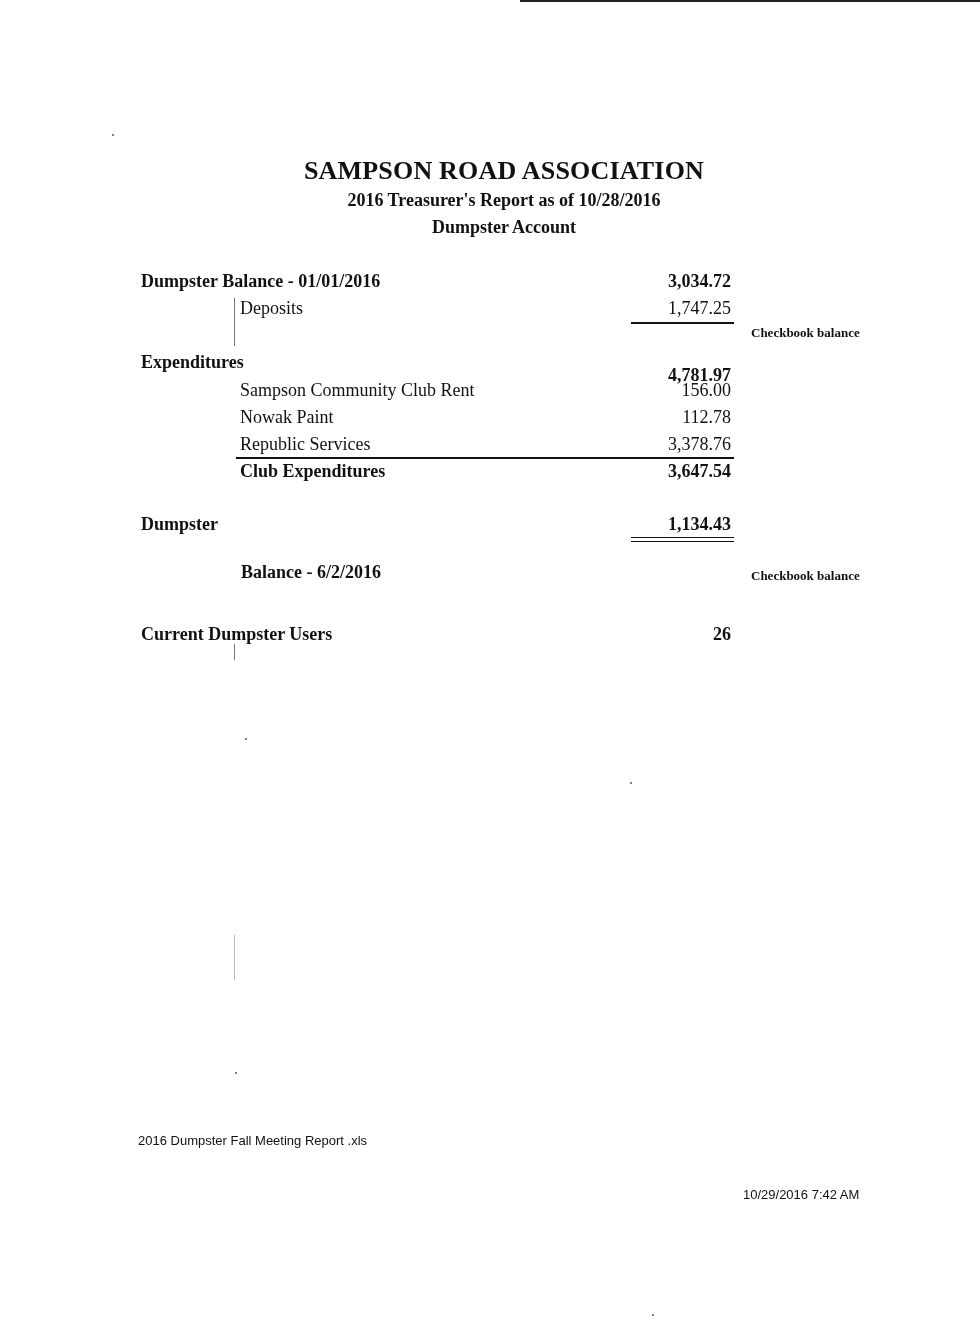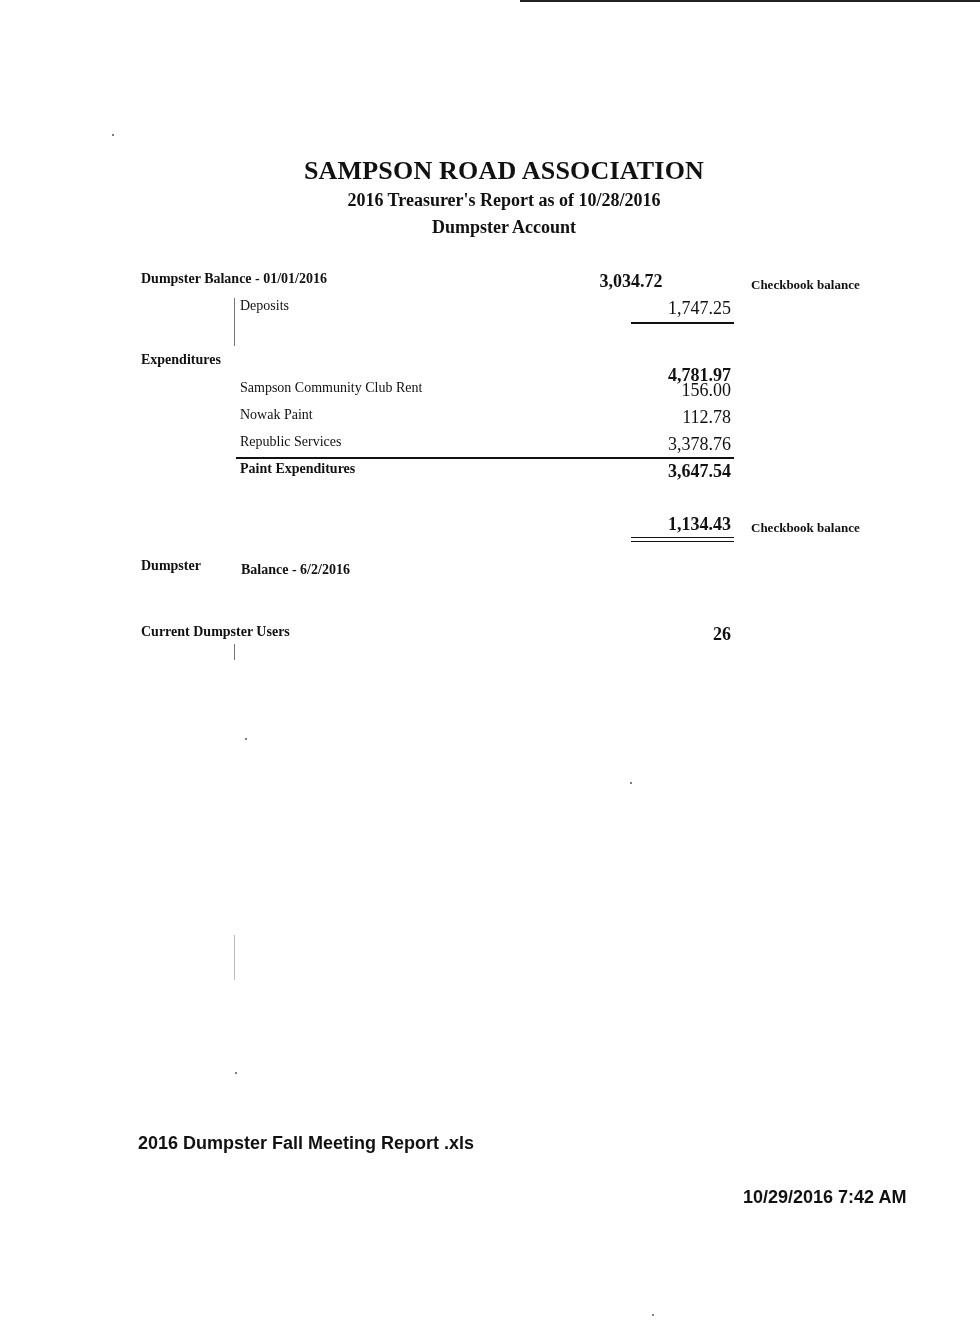--- a/index.html
+++ b/index.html
@@ -6,64 +6,64 @@
     body {
       width: 980px; height: 1342px; background: #ffffff; position: relative;
       overflow: hidden; color: #111;
       font-family: "Liberation Serif", "DejaVu Serif", serif;
     }
     .top-line { position: absolute; left: 520px; top: 0; width: 460px; height: 2px; background: #222; }
     .title { position: absolute; left: 0; width: 1008px; text-align: center; font-weight: bold; }
     .t1 { top: 156px; font-size: 26px; letter-spacing: 0.2px; }
     .t2 { top: 190px; font-size: 18px; }
     .t3 { top: 217px; font-size: 18px; }
-    .row { position: absolute; font-size: 14px; }
+    .row { position: absolute; font-size: 18px; }
     .bold { font-weight: bold; }
     .amt { position: absolute; width: 200px; text-align: right; font-size: 18px; }
-    .note { position: absolute; font-size: 13px; font-weight: bold; }
+    .note { position: absolute; font-size: 13px; font-weight: bold; margin-top: 48px; }
     .rule { position: absolute; background: #111; height: 2px; }
     .vline { position: absolute; width: 1px; background: #777; }
-    .footer { position: absolute; font-family: "Liberation Sans", "DejaVu Sans", sans-serif; font-size: 18px; font-weight: bold; }
+    .footer { position: absolute; font-family: "Liberation Sans", "DejaVu Sans", sans-serif; font-size: 13px; }
     .speck { position: absolute; width: 2px; height: 2px; background: #555; border-radius: 1px; }
   </style>
 </head>
 <body>
 
 <div class="top-line"></div>
 
 <div class="title t1">SAMPSON ROAD ASSOCIATION</div>
 <div class="title t2">2016 Treasurer's Report as of 10/28/2016</div>
 <div class="title t3">Dumpster Account</div>
 
 <div class="row bold" style="left:141px; top:271px;">Dumpster Balance - 01/01/2016</div>
-<div class="amt bold" style="left:531px; top:271px;text-align:center;">3,034.72</div>
+<div class="amt bold" style="left:531px; top:271px;">3,034.72</div>
 <div class="note" style="left:751px; top:277px;">Checkbook balance</div>
 
 <div class="vline" style="left:234px; top:298px; height:48px;"></div>
 <div class="row" style="left:240px; top:298px;">Deposits</div>
 <div class="amt" style="left:531px; top:298px;">1,747.25</div>
 <div class="rule" style="left:631px; top:322px; width:103px;"></div>
 <div class="amt bold" style="left:531px; top:325px;margin-top:40px;">4,781.97</div>
 
 <div class="row bold" style="left:141px; top:352px;">Expenditures</div>
 
 <div class="row" style="left:240px; top:380px;">Sampson Community Club Rent</div>
 <div class="amt" style="left:531px; top:380px;">156.00</div>
 
 <div class="row" style="left:240px; top:407px;">Nowak Paint</div>
 <div class="amt" style="left:531px; top:407px;">112.78</div>
 
 <div class="row" style="left:240px; top:434px;">Republic Services</div>
 <div class="amt" style="left:531px; top:434px;">3,378.76</div>
 
 <div class="rule" style="left:236px; top:457px; width:498px;"></div>
-<div class="row bold" style="left:240px; top:461px;">Paint Expenditures</div>
+<div class="row bold" style="left:240px; top:461px;">Club Expenditures</div>
 <div class="amt bold" style="left:531px; top:461px;">3,647.54</div>
 
-<div class="row bold" style="left:141px; top:514px;margin-top:44px;">Dumpster</div>
+<div class="row bold" style="left:141px; top:514px;">Dumpster</div>
 <div class="row bold" style="left:241px; top:514px;margin-top:48px;">Balance - 6/2/2016</div>
 <div class="amt bold" style="left:531px; top:514px;">1,134.43</div>
 <div class="note" style="left:751px; top:520px;">Checkbook balance</div>
 <div class="rule" style="left:631px; top:537px; width:103px; height:1px;"></div>
 <div class="rule" style="left:631px; top:541px; width:103px; height:1px;"></div>
 
 <div class="row bold" style="left:141px; top:624px;">Current Dumpster Users</div>
 <div class="amt bold" style="left:531px; top:624px;">26</div>
 <div class="vline" style="left:234px; top:644px; height:16px;"></div>
 

